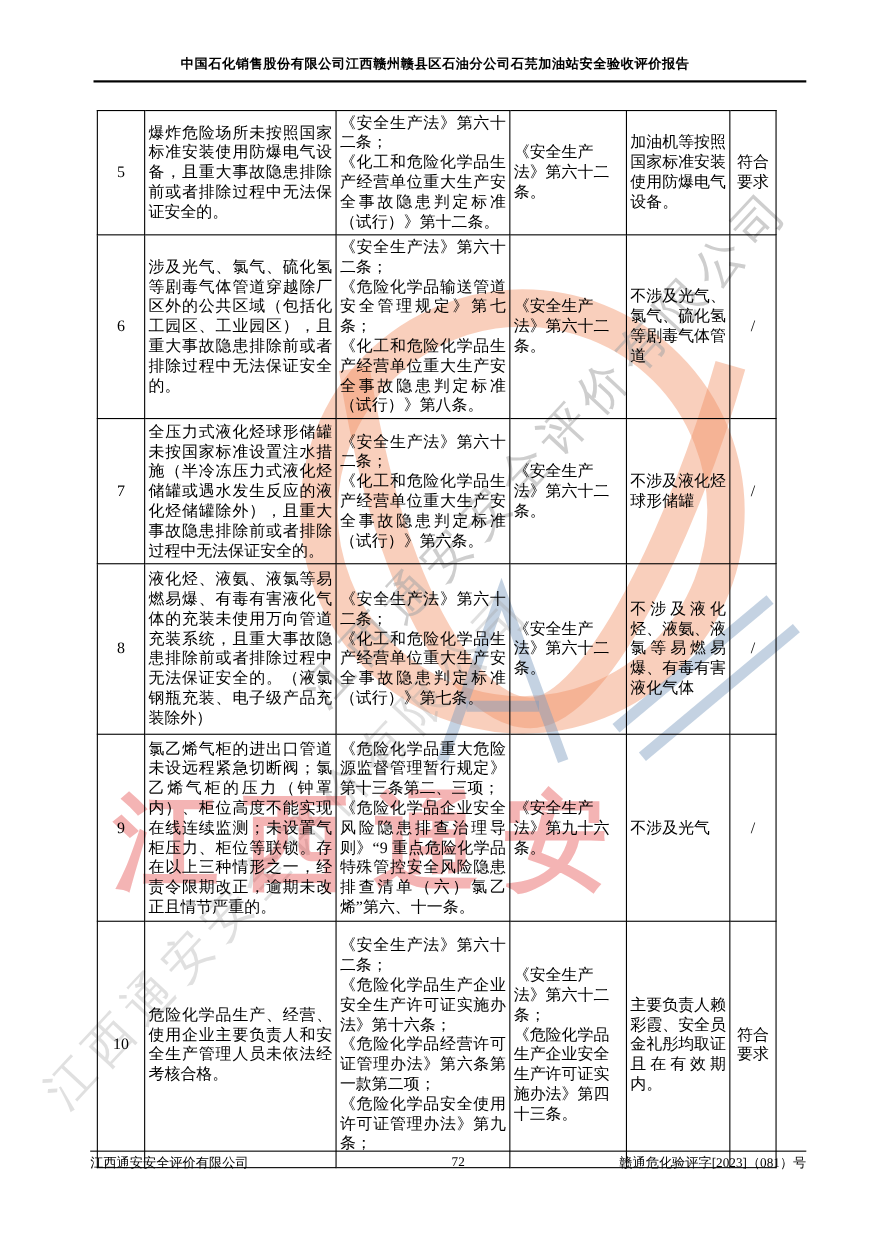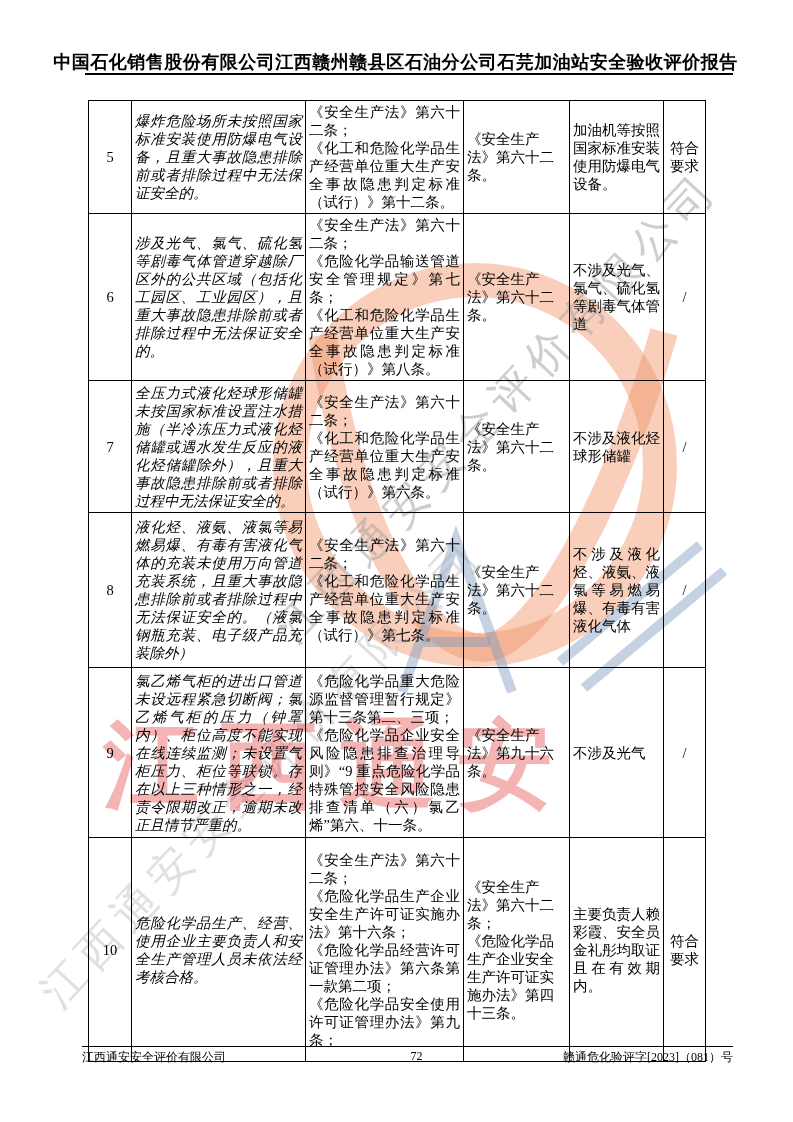--- a/index.html
+++ b/index.html
@@ -15,21 +15,21 @@
   .watermark {
     position:absolute; top:0; left:0;
     pointer-events:none;
     z-index:0;
   }
   .doc-title {
     position:absolute;
     top:50px; left:0; right:2px;
     text-align:center;
     font-family:"Liberation Sans", sans-serif;
-    font-size:18px;
+    font-size:12px;
     font-weight:bold;
     letter-spacing:0.5px;
     z-index:2;
   }
   .header-rule {
     position:absolute;
     top:73px; left:85px; width:648px;
     border-top:2px solid #000;
     z-index:2;
   }
@@ -51,21 +51,21 @@
     word-break:break-all;
     background:transparent;
   }
   tr.r5  { height:110px; }
   tr.r6  { height:148px; }
   tr.r7  { height:132px; }
   tr.r8  { height:155px; }
   tr.r9  { height:170px; }
   tr.r10 { height:224px; }
   td.c-no         { text-align:center; }
-  td.c-item       { text-align:justify;font-style:italic; }
+  td.c-item       { text-align:justify; }
   td.c-basis      { text-align:justify; }
   td.c-penalty    { text-align:left;margin-top:32px; }
   td.c-situation  { text-align:justify; }
   td.c-conclusion { text-align:center; }
   .footer-rule {
     position:absolute;
     top:1046px; left:82px; width:651px;
     border-top:1.5px solid #000;
     z-index:2;
   }

